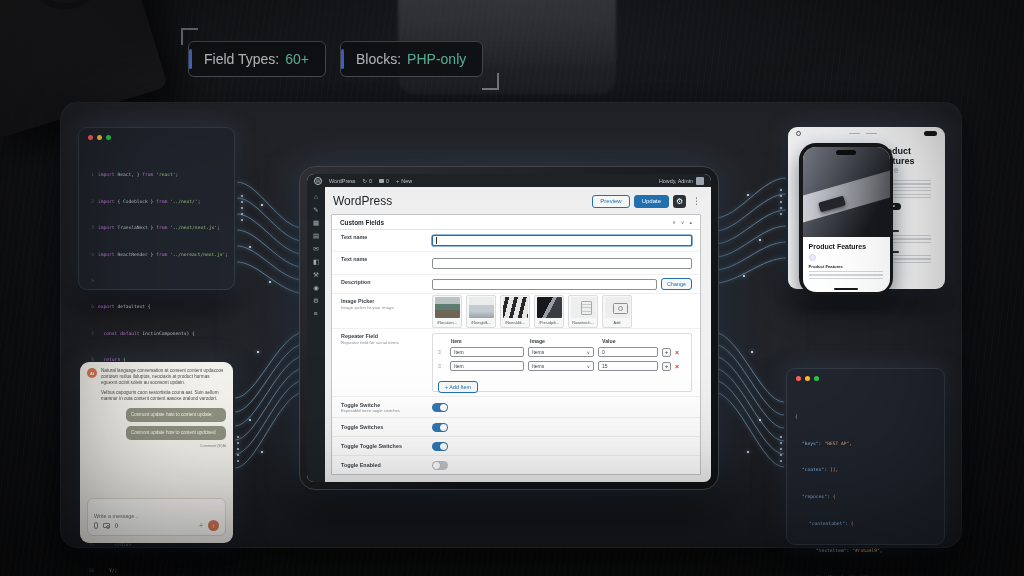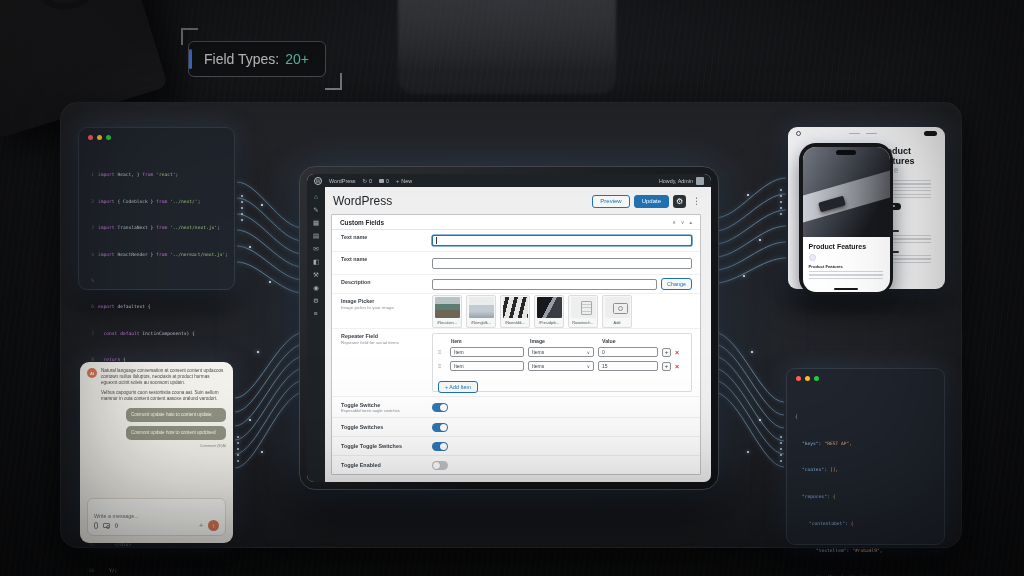--- a/index.html
+++ b/index.html
@@ -272,25 +272,30 @@
       <circle cx="781" cy="449" r="1"></circle>
       <circle cx="781" cy="455" r="1"></circle>
       <circle cx="781" cy="461" r="1"></circle>
   </svg>
 
   <div class="badges">
 
       <div class="badge">
         <span class="accent"></span>
         <span class="b-label">Field Types:</span>
-        <span class="b-value">20+</span>
-      </div>
-
-
-
+        <span class="b-value">60+</span>
+      </div>
+
+
+
+      <div class="badge">
+        <span class="accent"></span>
+        <span class="b-label">Blocks:</span>
+        <span class="b-value">PHP-only</span>
+      </div>
     </div>
 
   <div class="win code-win">
     <div class="dots">
       <i class="d-r"></i>
       <i class="d-y"></i>
       <i class="d-g"></i>
     </div>
     <div class="code-area">
       

